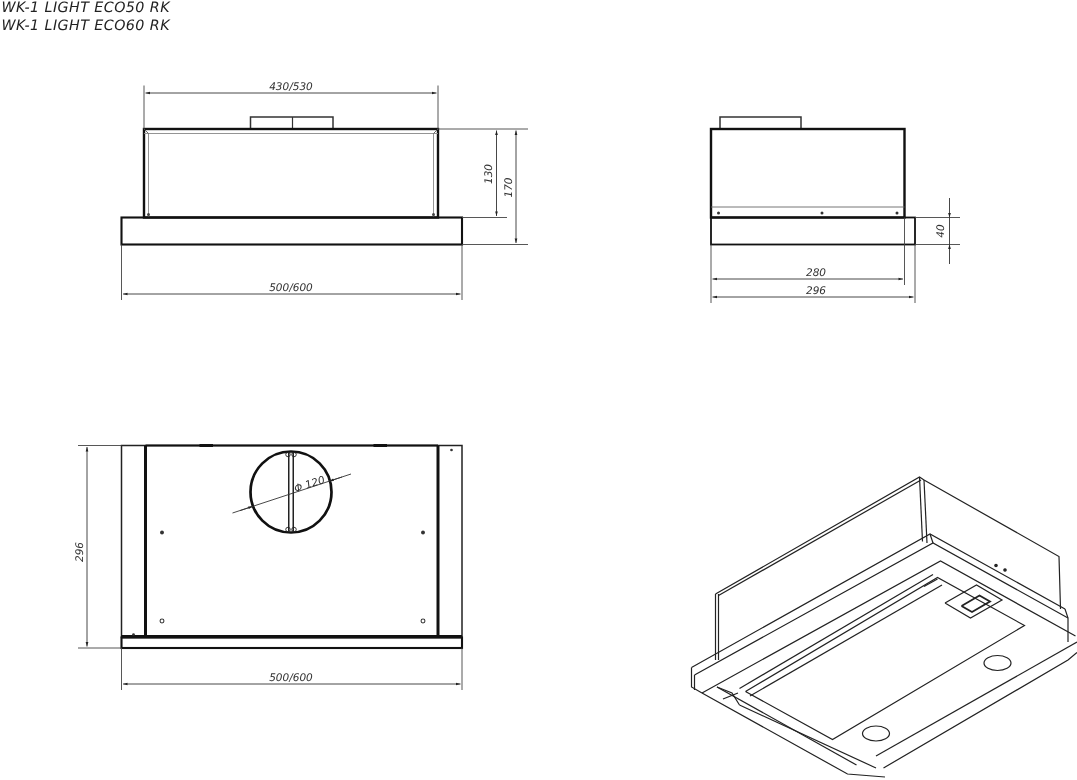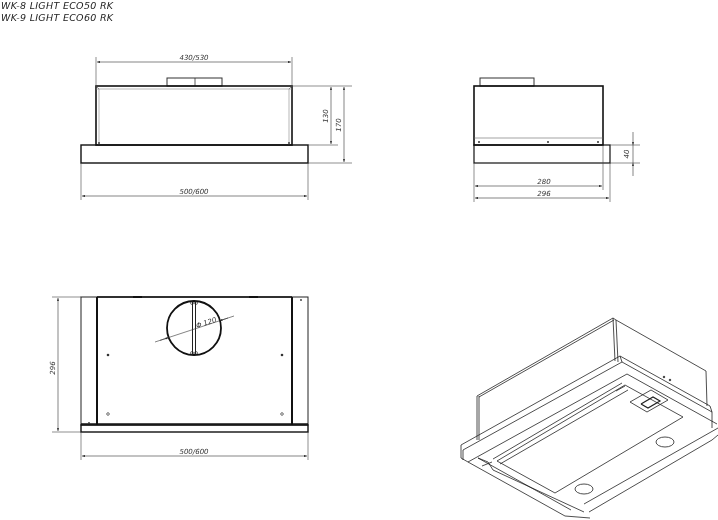--- a/index.html
+++ b/index.html
@@ -6,22 +6,22 @@
   body { width: 718px; height: 520px; position: relative; overflow: hidden; font-family: "DejaVu Sans", sans-serif; }
   .titles { position: absolute; left: 1px; top: 0px; font-style: italic; font-size: 9.5px; line-height: 12px; color: #222; letter-spacing: 0.3px; }
   .titles div { white-space: nowrap; }
   svg { position: absolute; left: 0; top: 0; }
   .dimtxt { font-family: "DejaVu Sans", sans-serif; font-style: italic; font-size: 7px; fill: #333; }
 </style>
 </head>
 <body>
 
 <div class="titles">
-  <div>WK-8 LIGHT ECO50 RK</div>
-  <div>WK-9 LIGHT ECO60 RK</div>
+  <div>WK-1 LIGHT ECO50 RK</div>
+  <div>WK-1 LIGHT ECO60 RK</div>
 </div>
 
 <svg width="718" height="520" viewBox="0 0 718 520" xmlns="http://www.w3.org/2000/svg">
   <defs>
     <marker id="arr" viewBox="0 0 10 10" refX="10" refY="5" markerWidth="7" markerHeight="5" orient="auto-start-reverse">
       <path d="M0,2 L10,5 L0,8 z" fill="#222"></path>
     </marker>
   </defs>
 
   <g>

